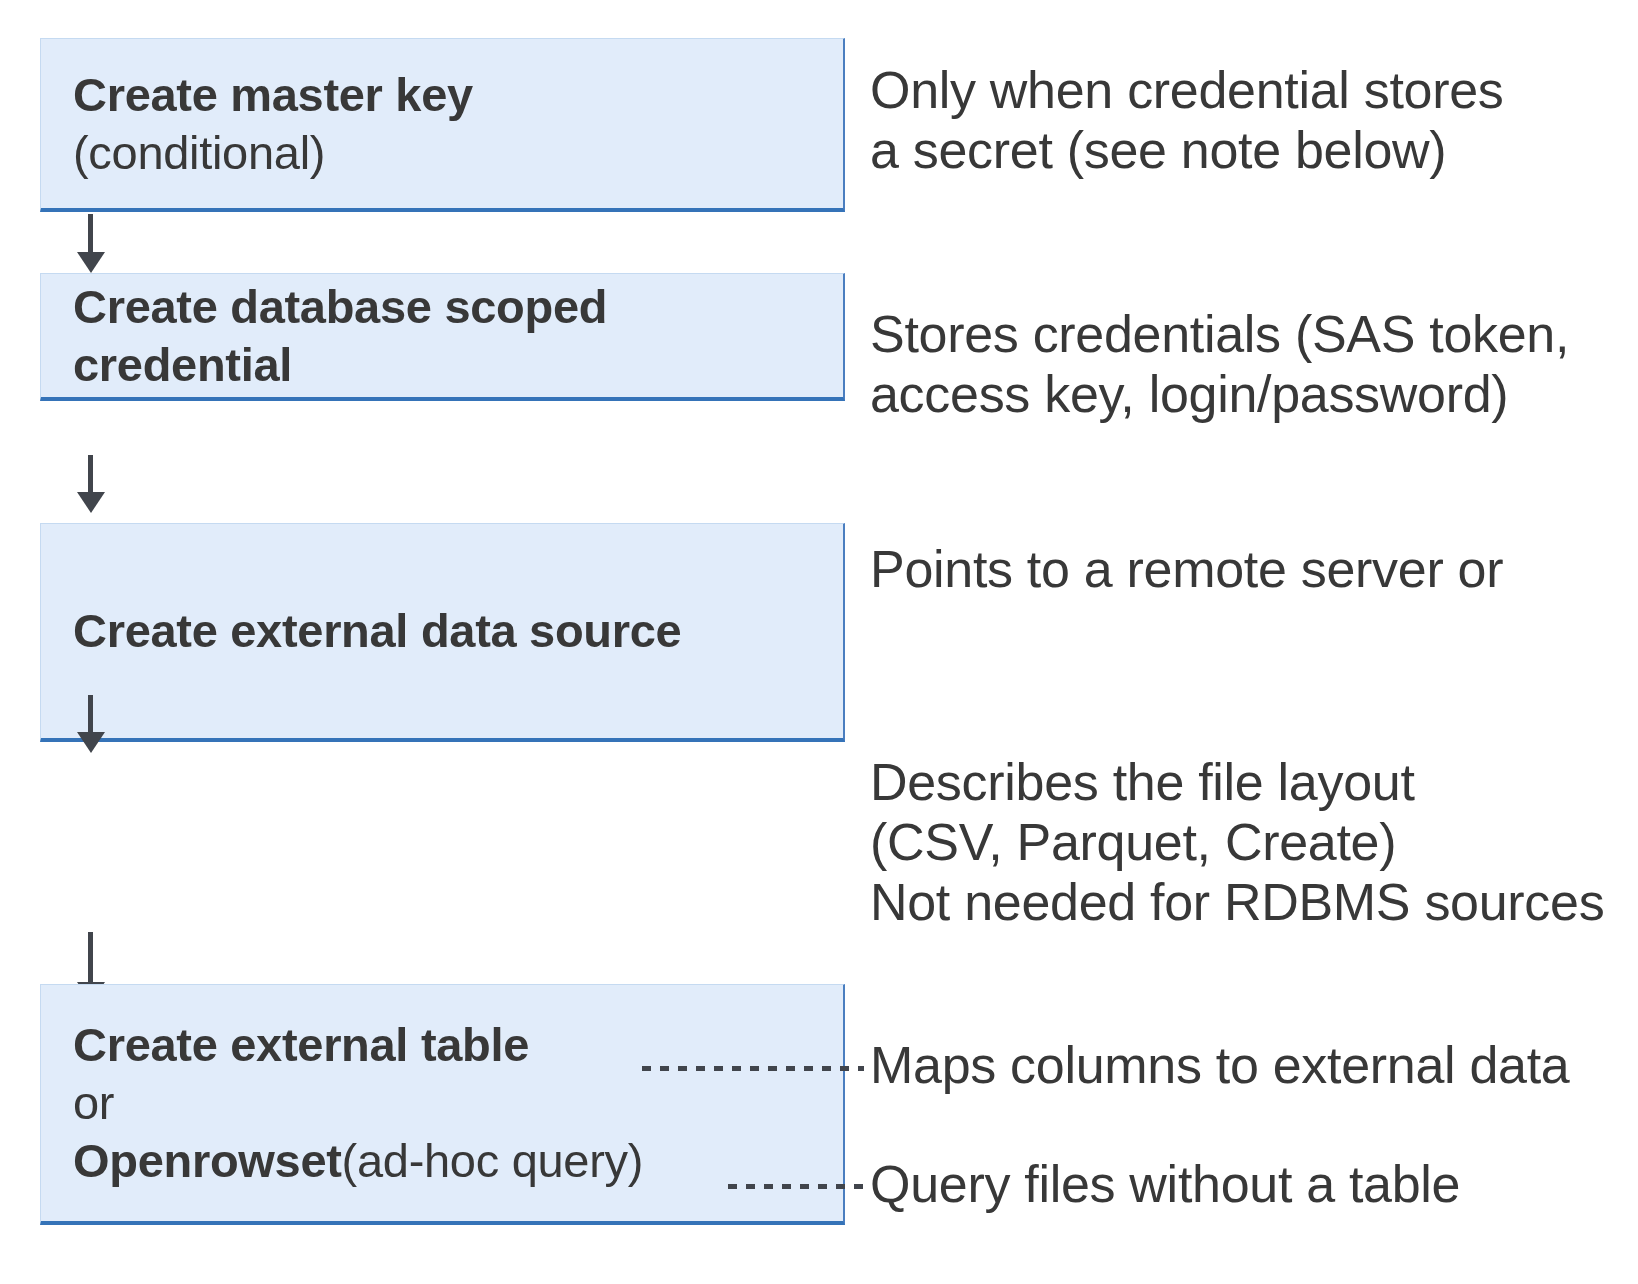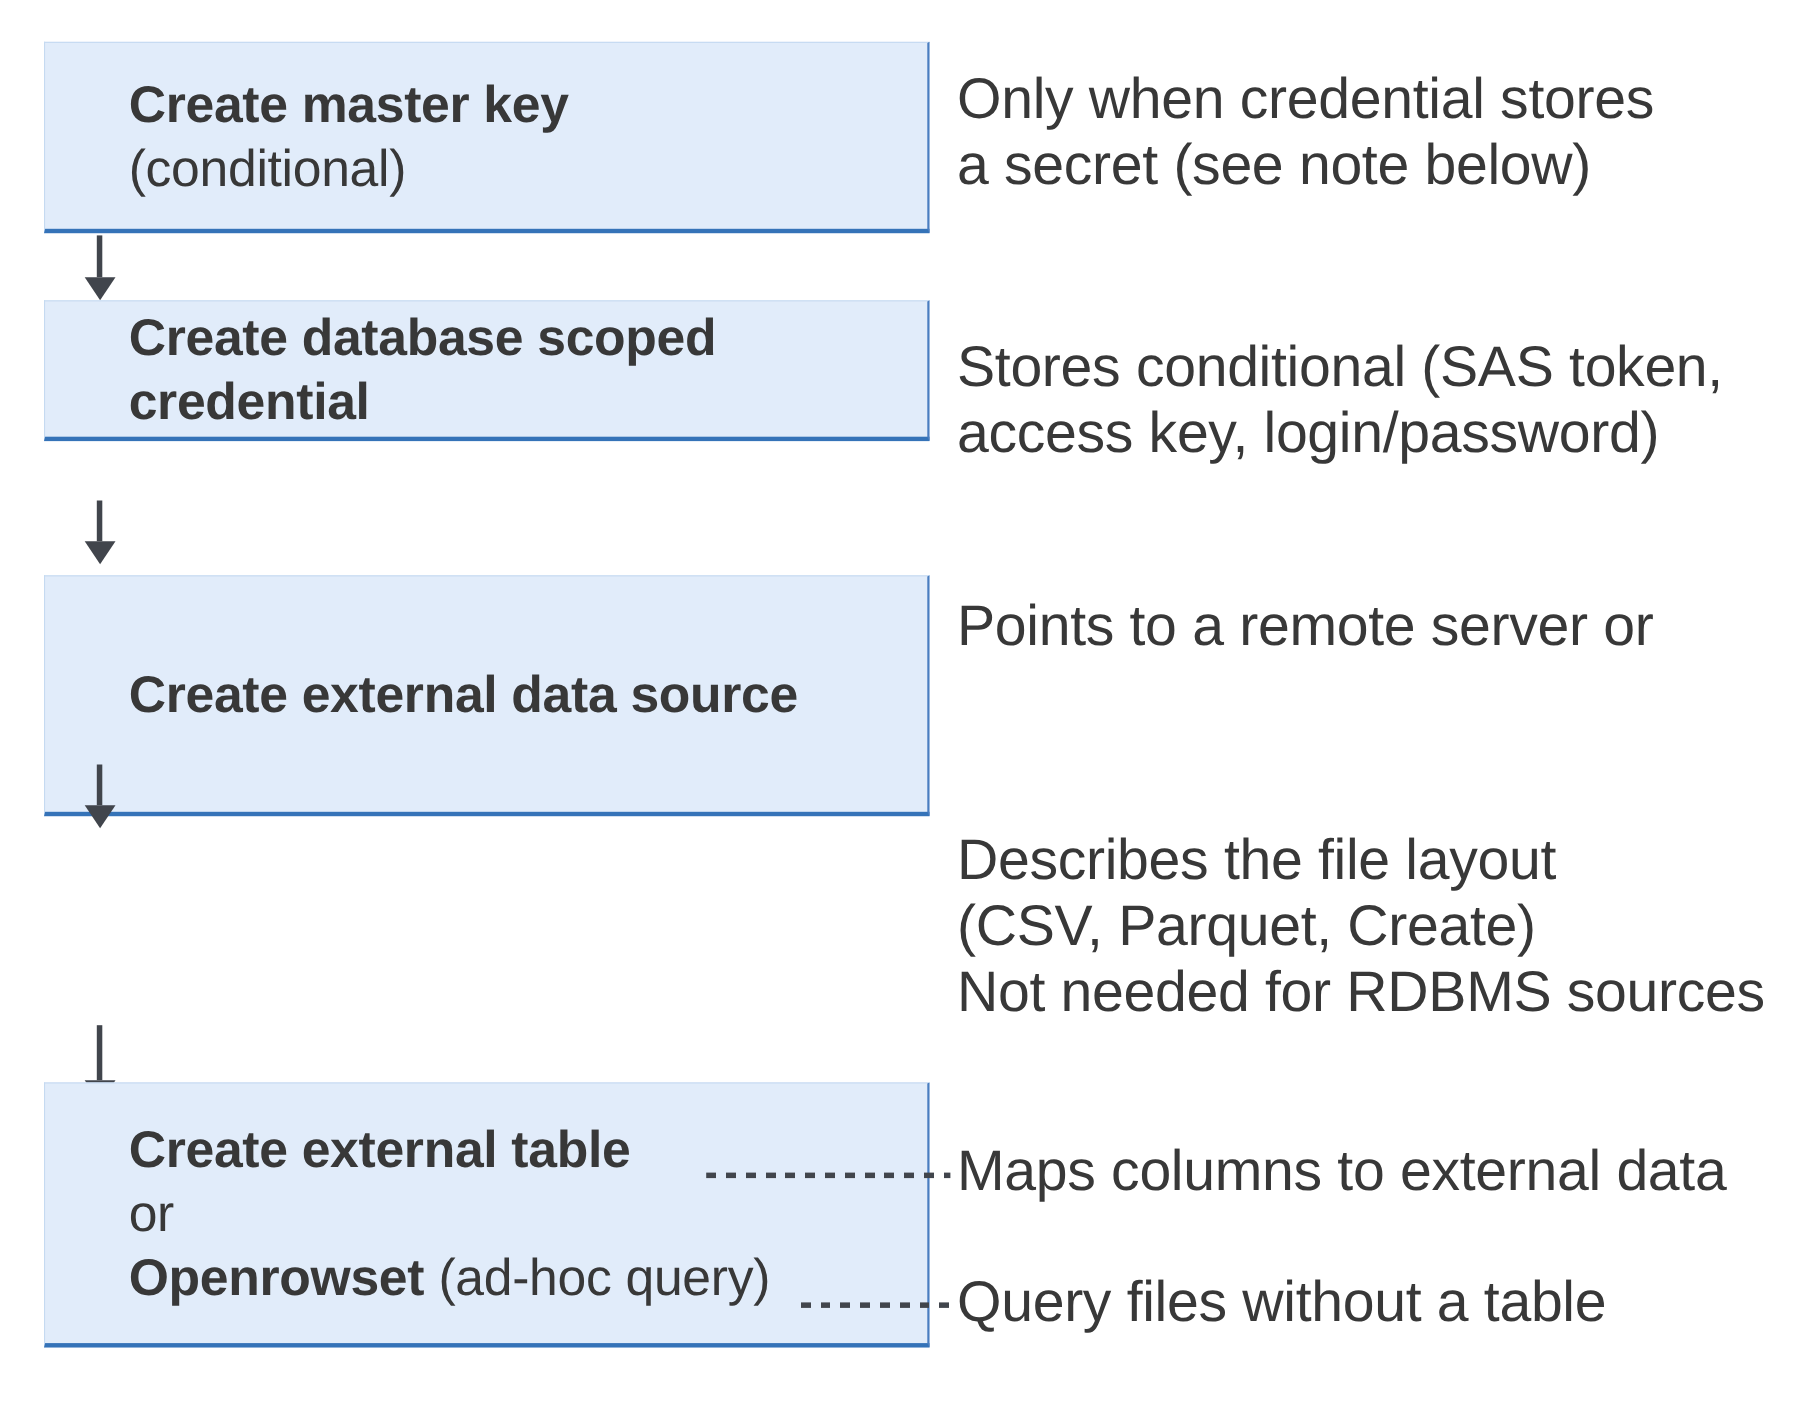--- a/index.html
+++ b/index.html
@@ -18,21 +18,21 @@
     width: 805px;
     box-sizing: border-box;
     background: var(--box-fill, #e1ecfa);
     border-top: 1px solid var(--box-border-light, #c5daf1);
     border-left: 1px solid var(--box-border-light, #c5daf1);
     border-right: 2px solid var(--box-border-right, #4a7ec0);
     border-bottom: 4px solid var(--box-border-bottom, #3573b8);
     display: flex;
     flex-direction: column;
     justify-content: center;
-    padding-left: 76px;
+    padding-left: 32px;
     font-size: 47px;
     line-height: 58px;
     letter-spacing: -0.3px;
   }
   .bold { font-weight: bold; }
   .note {
     position: absolute;
     left: 870px;
     font-size: 52px;
     line-height: 60px;
@@ -54,21 +54,21 @@
     border: 14px solid transparent;
     border-bottom: 0;
     border-top: 21px solid var(--arrow-color, #41454c);
   }
   .dash {
     position: absolute;
     height: 5px;
     background: repeating-linear-gradient(90deg,
       var(--arrow-color, #41454c) 0 9px, transparent 9px 18px);
   }
-  .inline-plain { margin-left: 13px; font-weight: normal; }
+  .inline-plain { font-weight: normal; }
 </style>
 </head>
 <body>
 
 <div class="canvas">
 
   <div class="box" style="top:38px;height:174px">
     <div class="bold">Create master key</div>
     <div>(conditional)</div>
   </div>
@@ -76,21 +76,21 @@
     <div>Only when credential stores</div>
     <div>a secret (see note below)</div>
   </div>
   <div class="arrow" style="top:214px;height:38px"></div>
 
   <div class="box" style="top:273px;height:128px">
     <div class="bold">Create database scoped</div>
     <div class="bold">credential</div>
   </div>
   <div class="note" style="top:304px">
-    <div>Stores conditional (SAS token,</div>
+    <div>Stores credentials (SAS token,</div>
     <div>access key, login/password)</div>
   </div>
   <div class="arrow" style="top:455px;height:37px"></div>
 
   <div class="box" style="top:523px;height:219px">
     <div class="bold">Create external data source</div>
   </div>
   <div class="note" style="top:539px">
     <div>Points to a remote server or</div>
   </div>

